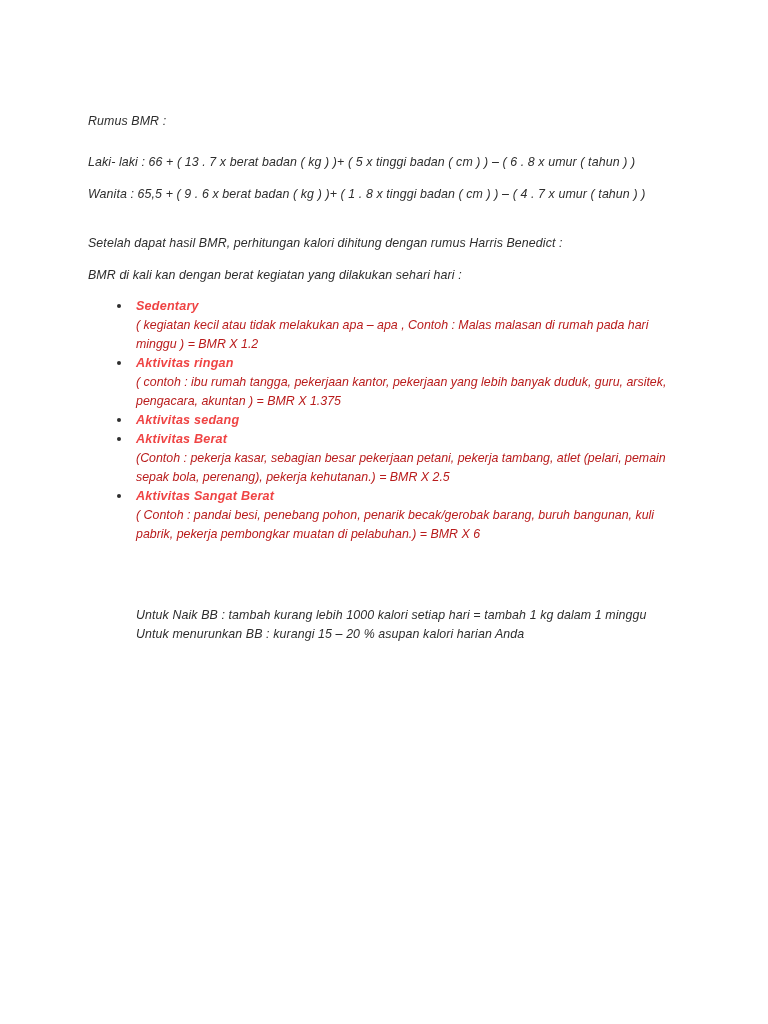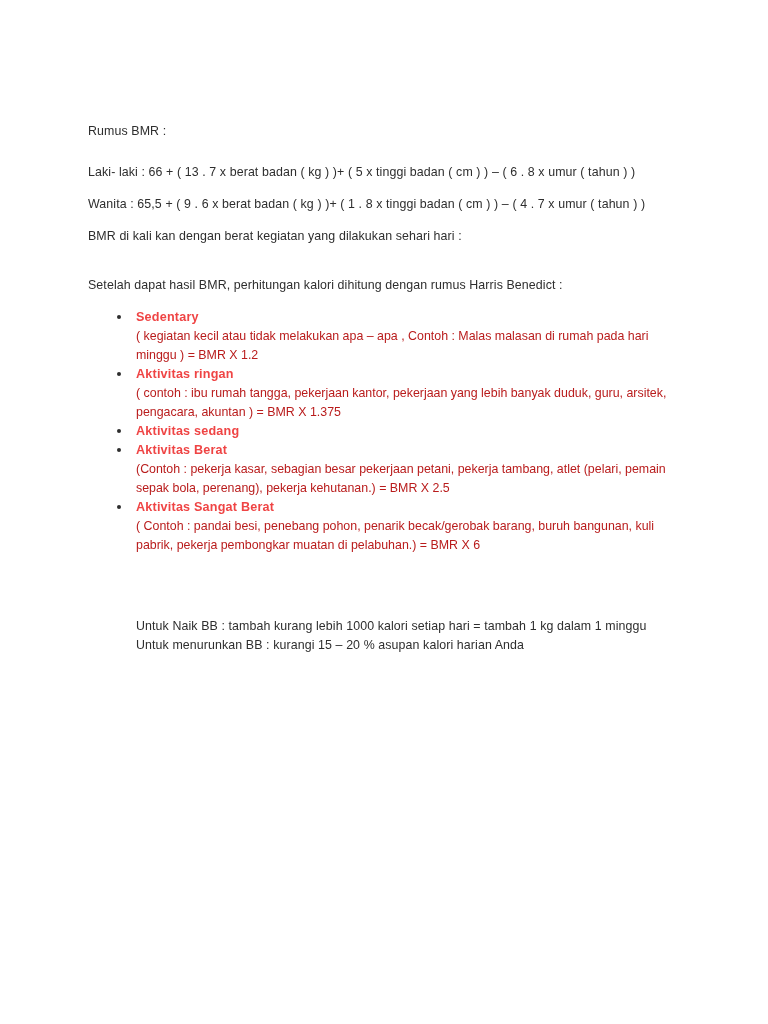--- a/index.html
+++ b/index.html
@@ -19,22 +19,23 @@
     position: relative;
     width: 768px;
     height: 1024px;
     background: #ffffff;
     overflow: hidden;
   }
 
   .content {
     position: absolute;
     left: 88px;
-    top: 122px;
+    top: 112px;
     width: 596px;
+    font-style: italic;
   }
 
   p, .line {
     margin: 0;
     font-size: 12.4px;
     line-height: 19px;
     color: #2e2e2e;
     letter-spacing: 0.1px;
   }
 
@@ -103,23 +104,23 @@
 
 <div class="page">
   <div class="content">
 
     <p class="line heading-line">Rumus BMR :</p>
 
     <p class="line formula">Laki- laki : 66 + ( 13 . 7 x berat badan ( kg ) )+ ( 5 x tinggi badan ( cm ) ) – ( 6 . 8 x umur ( tahun ) )</p>
 
     <p class="line formula">Wanita    : 65,5 + ( 9 . 6 x berat badan ( kg ) )+ ( 1 . 8 x tinggi badan ( cm ) ) – ( 4 . 7 x umur ( tahun ) )</p>
 
+    <p class="line intro-1">Setelah dapat hasil BMR, perhitungan kalori dihitung dengan rumus Harris Benedict :</p>
+
     <p class="line intro-2">BMR di kali kan dengan berat kegiatan yang dilakukan sehari hari :</p>
-
-    <p class="line intro-1">Setelah dapat hasil BMR, perhitungan kalori dihitung dengan rumus Harris Benedict :</p>
 
     <ul class="activity-list">
       <li>
         <span class="bullet"></span>
         <div class="item-title">Sedentary</div>
         <div class="item-desc"> ( kegiatan kecil atau tidak melakukan apa – apa , Contoh : Malas malasan di rumah pada hari minggu ) = BMR X 1.2</div>
       </li>
       <li>
         <span class="bullet"></span>
         <div class="item-title">Aktivitas ringan</div>

